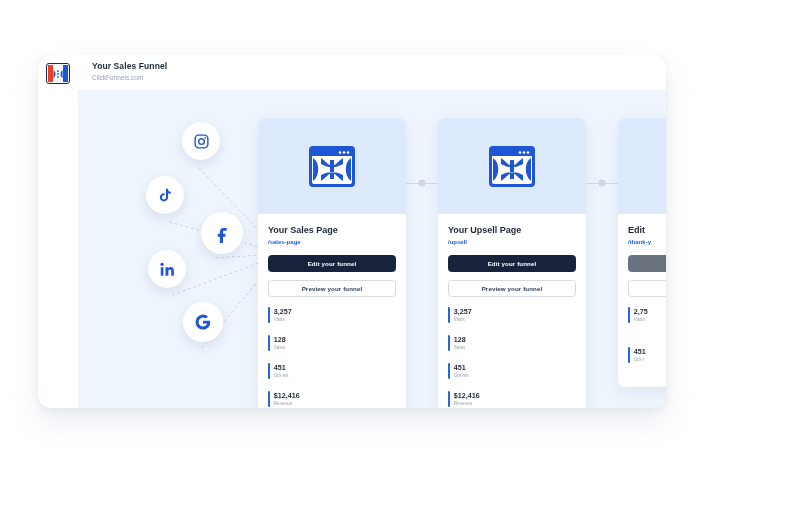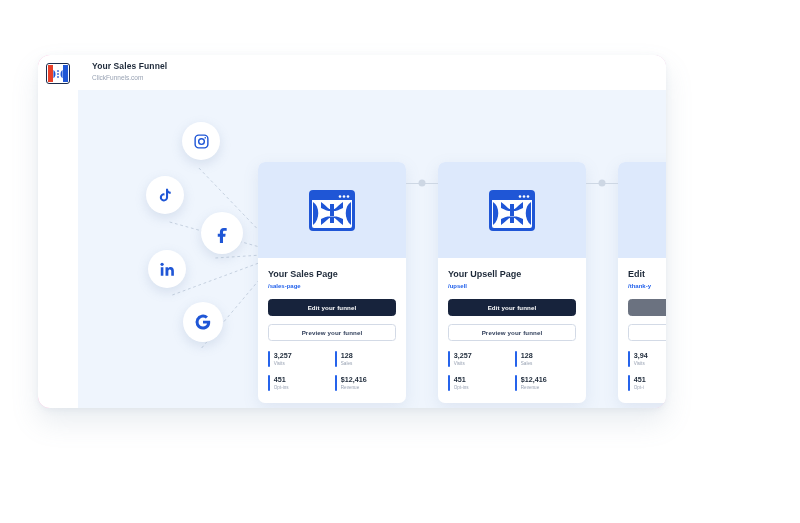--- a/index.html
+++ b/index.html
@@ -131,21 +131,20 @@
     align-items: flex-start;
     z-index: 2;
   }
   .card {
     width: 148px;
     min-width: 148px;
     background: #ffffff;
     border-radius: 7px;
     box-shadow: 0 5px 16px rgba(105,130,170,0.13);
     overflow: hidden;
-    margin-top: 44px;
   }
   .card-hero {
     height: 96px;
     background: #dde9fc;
     display: flex;
     align-items: center;
     justify-content: center;
   }
   .page-icon { width: 48px; height: 43px; }
   .card-body { padding: 10px 10px 12px 10px; }
@@ -180,23 +179,24 @@
     border: 1px solid #17233c;
   }
   .btn-secondary {
     background: #ffffff;
     color: #32405c;
     border: 1px solid #d3dae6;
   }
   .stats-grid {
     margin-top: 10px;
     display: grid;
-    grid-template-columns: 1fr 1fr;
+    grid-template-columns: 1fr;
     row-gap: 8px;
     column-gap: 6px;
+    gap: 12px;
   }
   .stat {
     display: flex;
     align-items: stretch;
   }
   .stat-bar {
     width: 1.8px;
     background: #2563eb;
     border-radius: 1px;
     margin-right: 4px;
@@ -463,21 +463,21 @@
           </div>
           <div class="card-body">
             <div class="card-title">Edit</div>
             <div class="card-link">/thank-y</div>
             <div class="btn btn-primary"></div>
             <div class="btn btn-secondary"></div>
             <div class="stats-grid">
               <div class="stat">
                 <div class="stat-bar"></div>
                 <div>
-                  <div class="stat-value">3,94</div>
+                  <div class="stat-value">2,75</div>
                   <div class="stat-label">Visits</div>
                 </div>
               </div>
               <div class="stat">
                 <div class="stat-bar"></div>
                 <div>
                   <div class="stat-value"></div>
                   <div class="stat-label"></div>
                 </div>
               </div>

